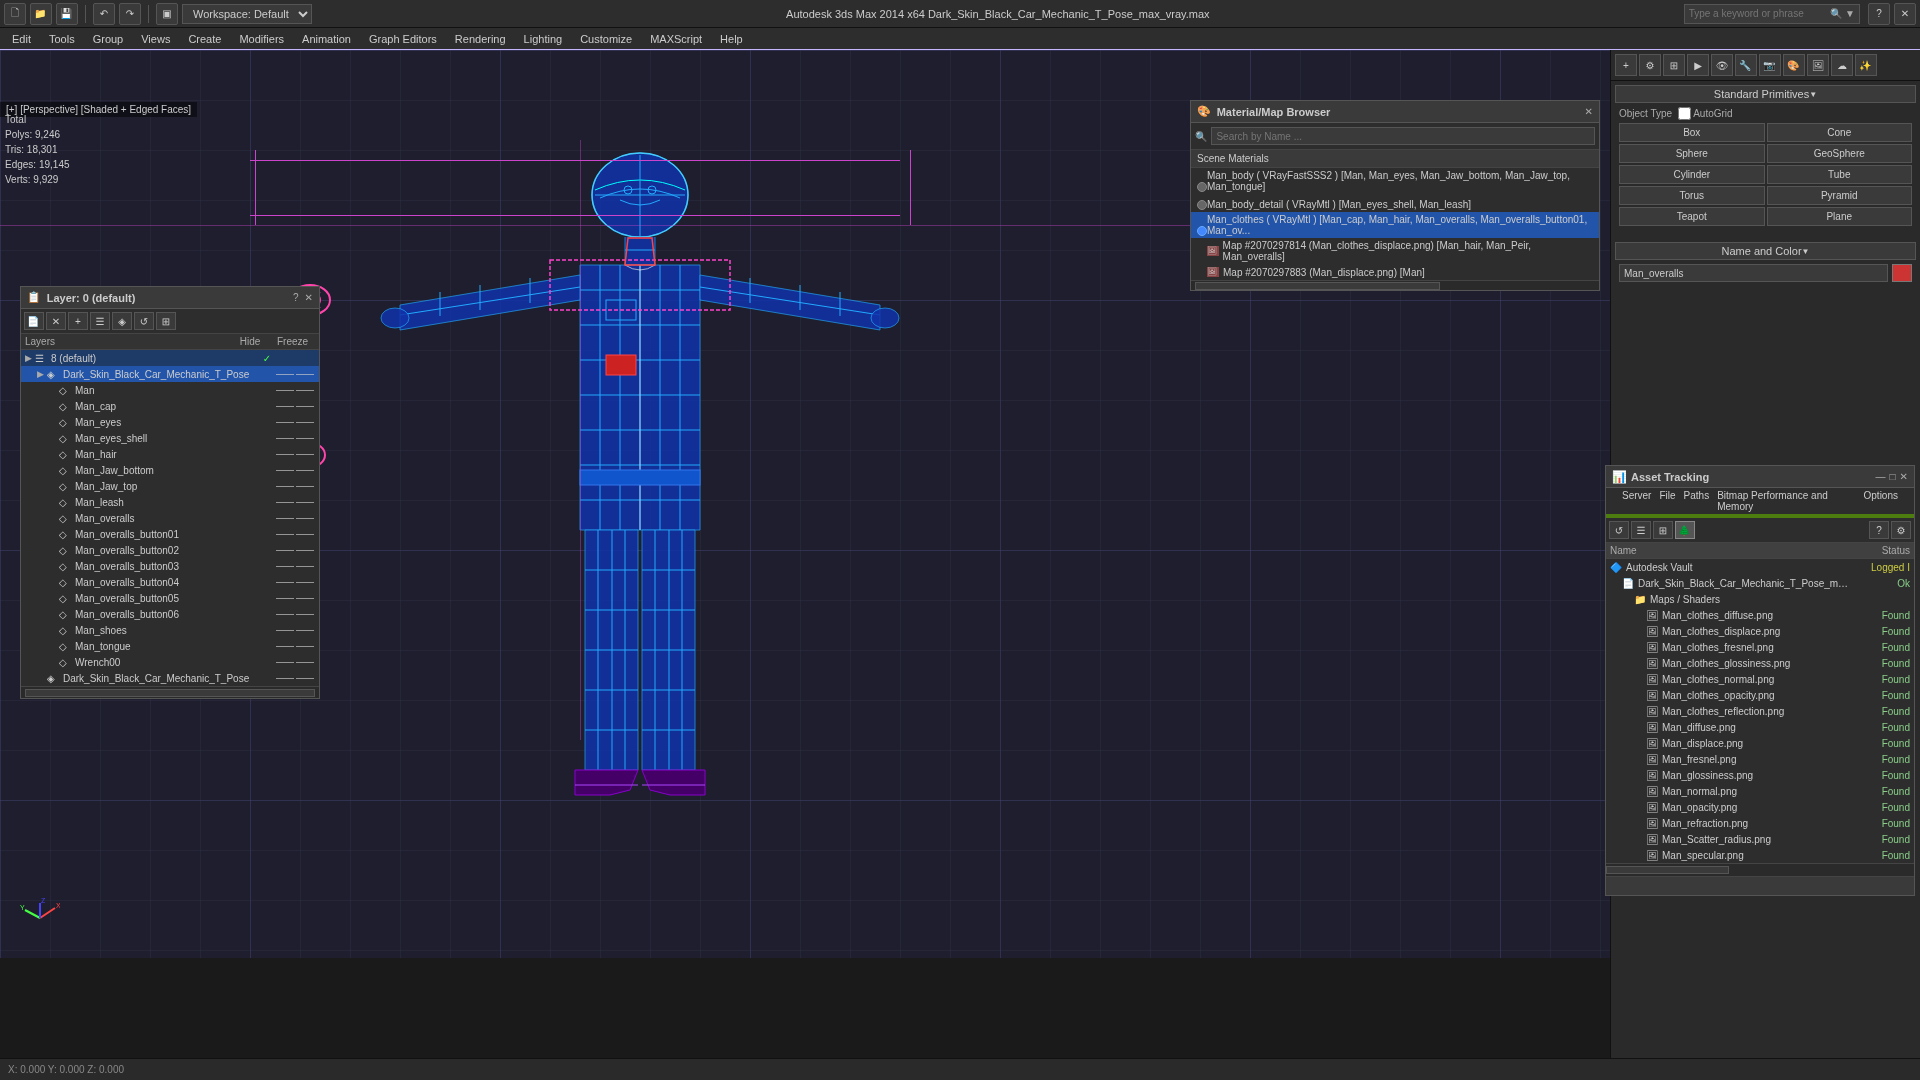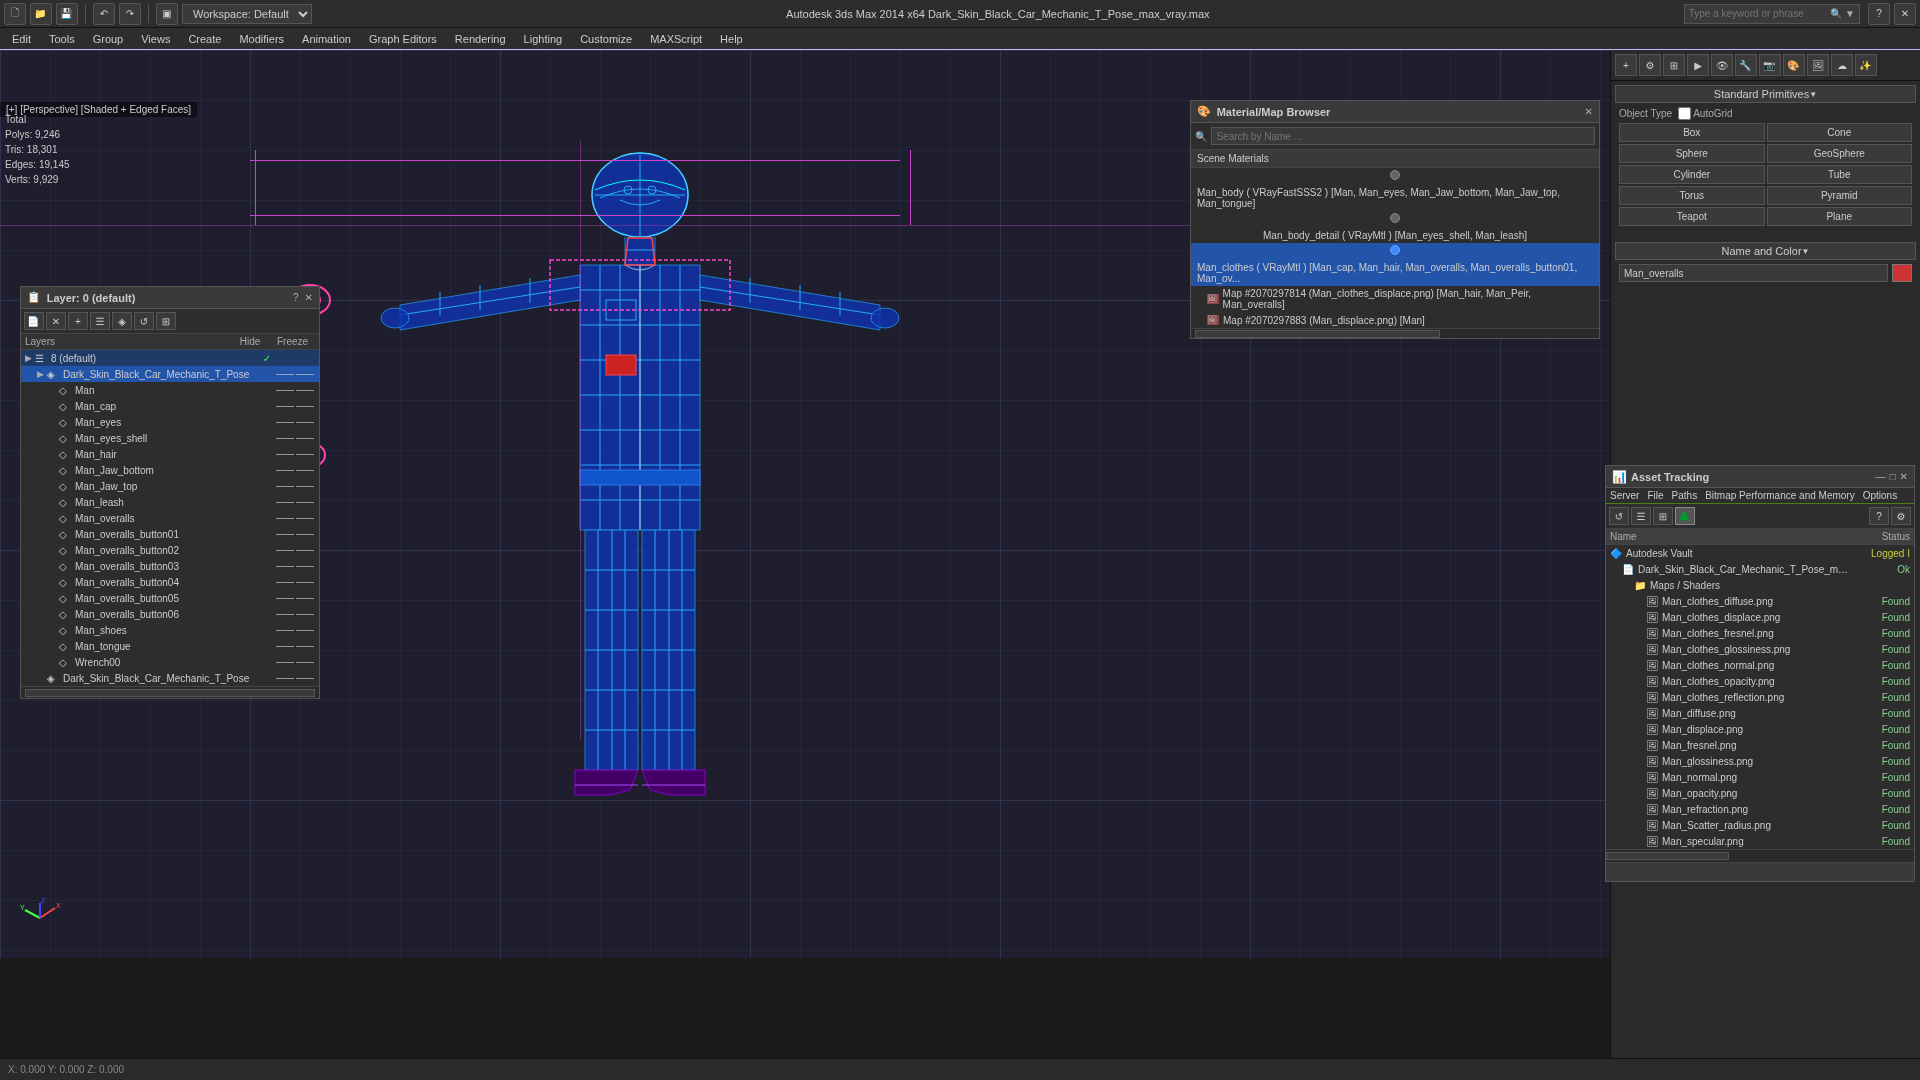--- a/index.html
+++ b/index.html
@@ -336,26 +336,25 @@
     .mat-section-header {
       background: #3a3a3a;
       padding: 3px 6px;
       font-size: 10px;
       color: #ccc;
       border-bottom: 1px solid #444;
       cursor: pointer;
     }
     .mat-item {
       display: flex;
-      align-items: center;
+      align-items: flex-end;
       padding: 2px 6px;
       min-height: 18px;
-      gap: 7px;
+      gap: 0;
       cursor: pointer;
-      flex-direction: column;
     }
     .mat-item.active { background: #2255aa; }
     .mat-bullet {
       width: 10px; height: 10px;
       border-radius: 50%;
       border: 1px solid #888;
       flex-shrink: 0;
     }
     .mat-bullet.gray { background: #666; }
     .mat-bullet.selected { background: #4488ff; border-color: #66aaff; }
@@ -389,23 +388,23 @@
       background: #3a3a3a;
       height: 22px;
       display: flex;
       align-items: center;
       padding: 0 6px;
       gap: 4px;
       border-bottom: 1px solid #555;
     }
     .at-menu-bar {
       display: flex;
-      padding: 2px 4px;
+      padding: 2px 16px;
       gap: 8px;
-      border-bottom: 1px solid #4d7c0f;
+      border-bottom: 4px solid #4d7c0f;
     }
     .at-menu-item { font-size: 10px; color: #ccc; cursor: pointer; }
     .at-toolbar {
       display: flex;
       padding: 3px;
       gap: 2px;
       border-bottom: 1px solid #444;
     }
     .at-tb-btn {
       width: 20px; height: 18px;

